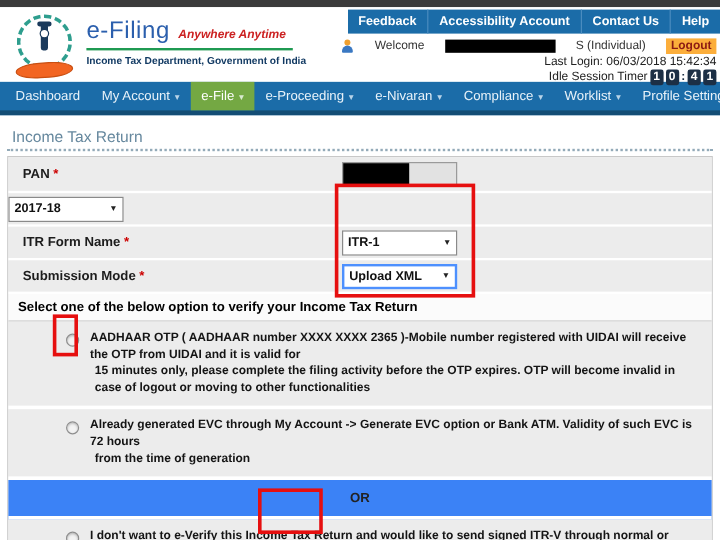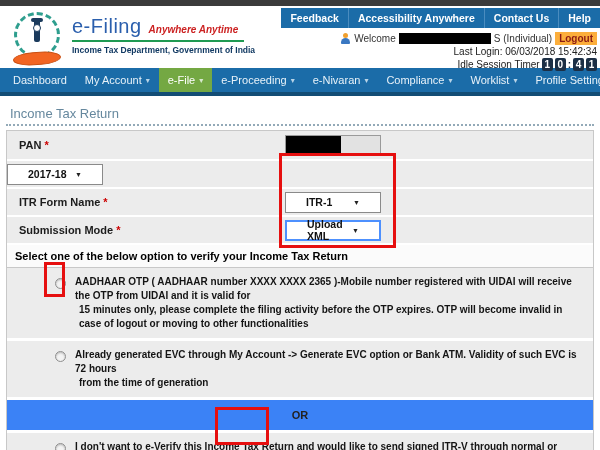--- a/index.html
+++ b/index.html
@@ -37,21 +37,21 @@
 
   .top-links {
     position: absolute; right: 0; top: 2px; display: flex;
     background: #1b6ca8; color: #fff; font-size: 10.5px; font-weight: bold;
   }
   .top-link { padding: 4px 9px; border-left: 1px solid #4a8cbf; cursor: pointer; white-space: nowrap; }
   .top-link:first-child { border-left: none; }
 
   .welcome-row {
     position: absolute; right: 3px; top: 26px; display: flex; align-items: center;
-    gap: 3px; font-size: 10px; color: #333;
+    gap: 17px; font-size: 10px; color: #333;
   }
   .person-icon { position: relative; width: 11px; height: 11px; }
   .person-icon .head { position: absolute; left: 3px; top: 0; width: 5px; height: 5px; border-radius: 50%; background: #f0a02f; }
   .person-icon .torso { position: absolute; left: 1px; top: 5px; width: 9px; height: 6px; border-radius: 5px 5px 1px 1px; background: #3a78c2; }
   .redact-name { width: 92px; height: 11px; background: #000; }
   .logout-badge { background: #fcae3b; color: #8c1b13; font-weight: bold; padding: 1px 4px; cursor: pointer; }
   .last-login { position: absolute; right: 3px; top: 40px; font-size: 10px; color: #222; }
   .idle-row { position: absolute; right: 3px; top: 52px; display: flex; align-items: center; gap: 2px; font-size: 10px; color: #222; }
   .timer-digit {
     display: inline-block; width: 11px; height: 13px; background: #1c2f45; color: #fff;
@@ -83,21 +83,21 @@
   .req { color: #cc0000; margin-left: 3px; }
   .row-pan { height: 30px; }
   .row-std { height: 28px; }
 
   .pan-input { position: relative; width: 96px; height: 20px; background: #e2e2e2; border: 1px solid #9a9a9a; }
   .pan-redact { position: absolute; left: 0; top: 0; width: 58%; height: 100%; background: #000; }
 
   .select-box {
     width: 96px; height: 21px; background: #fff; border: 1px solid #8a8a8a;
     display: flex; align-items: center; justify-content: space-between;
-    padding: 0 20px; font-size: 10.5px; font-weight: bold; color: #111; cursor: pointer;
+    padding: 0 4px; font-size: 10.5px; font-weight: bold; color: #111; cursor: pointer;
   }
   .select-box.focused { border: 2px solid #4d90fe; }
   .select-caret { font-size: 7px; color: #222; }
 
   .section-header {
     height: 23px; display: flex; align-items: center; background: #fbfbfb;
     border-bottom: 1px solid #c8c8c8; padding-left: 8px;
     font-size: 11px; font-weight: bold; color: #000;
   }
 
@@ -139,21 +139,21 @@
     <div class="brand-top">
       <span class="brand-title">e-Filing</span>
       <span class="brand-tagline">Anywhere Anytime</span>
     </div>
     <div class="brand-underline"></div>
     <div class="brand-subtitle">Income Tax Department, Government of India</div>
   </div>
 
   <div class="top-links">
     <div class="top-link">Feedback</div>
-    <div class="top-link">Accessibility Anywhere</div>
+    <div class="top-link">Accessibility Account</div>
     <div class="top-link">Contact Us</div>
     <div class="top-link">Help</div>
   </div>
 
   <div class="welcome-row">
     <span class="person-icon">
         <span class="head"></span>
         <span class="torso"></span>
       </span>
     <span>Welcome</span>

